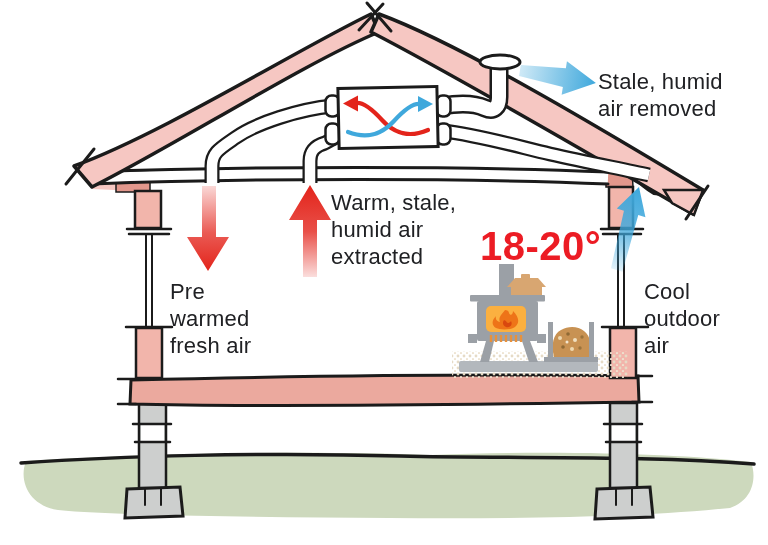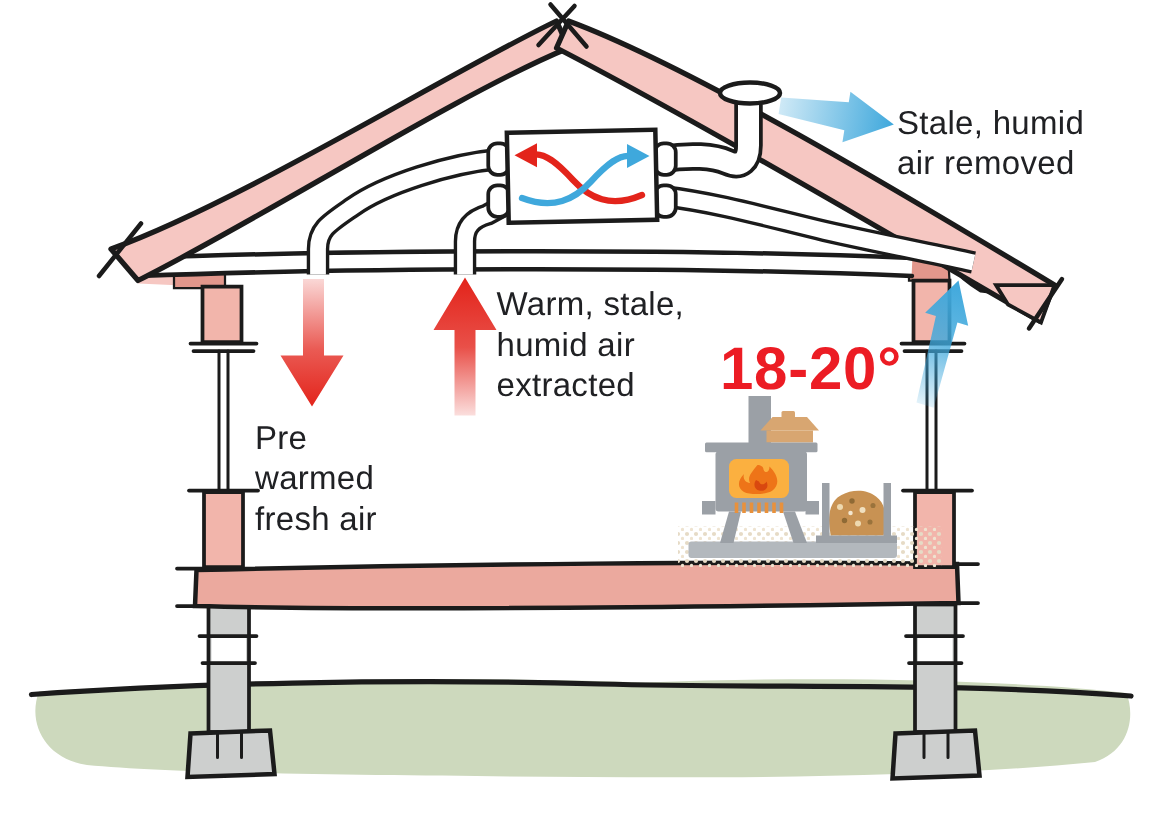--- a/index.html
+++ b/index.html
@@ -220,13 +220,16 @@
 
   <div class="lbl" style="left:598px;top:68px;">Stale, humid
 air removed</div>
   <div class="lbl" style="left:331px;top:189px;">Warm, stale,
 humid air
 extracted</div>
   <div class="lbl" style="left:170px;top:278px;">Pre
 warmed
 fresh air</div>
   <div class="lbl lbl-temp" style="left:480px;top:229px;">18-20°</div>
+  <div class="lbl" style="left:644px;top:278px;">Cool
+outdoor
+air</div>
 </div>
 
 </body></html>

